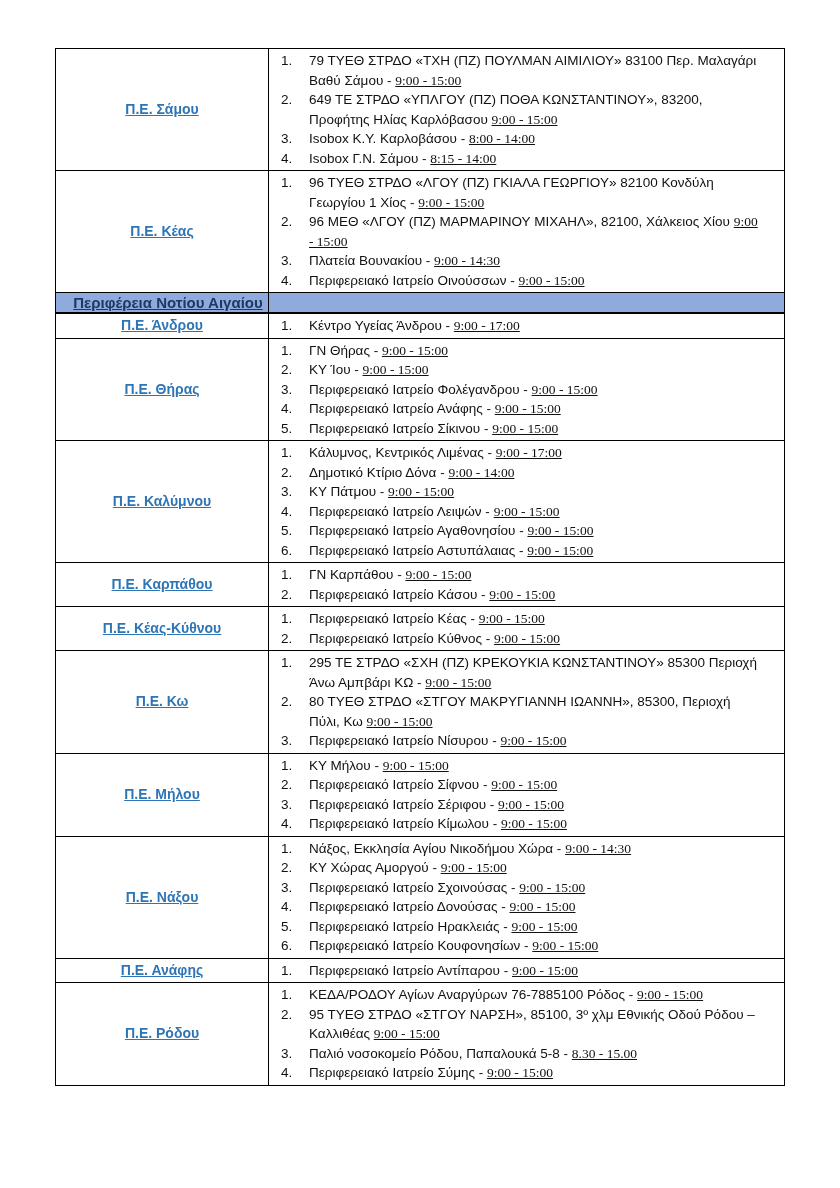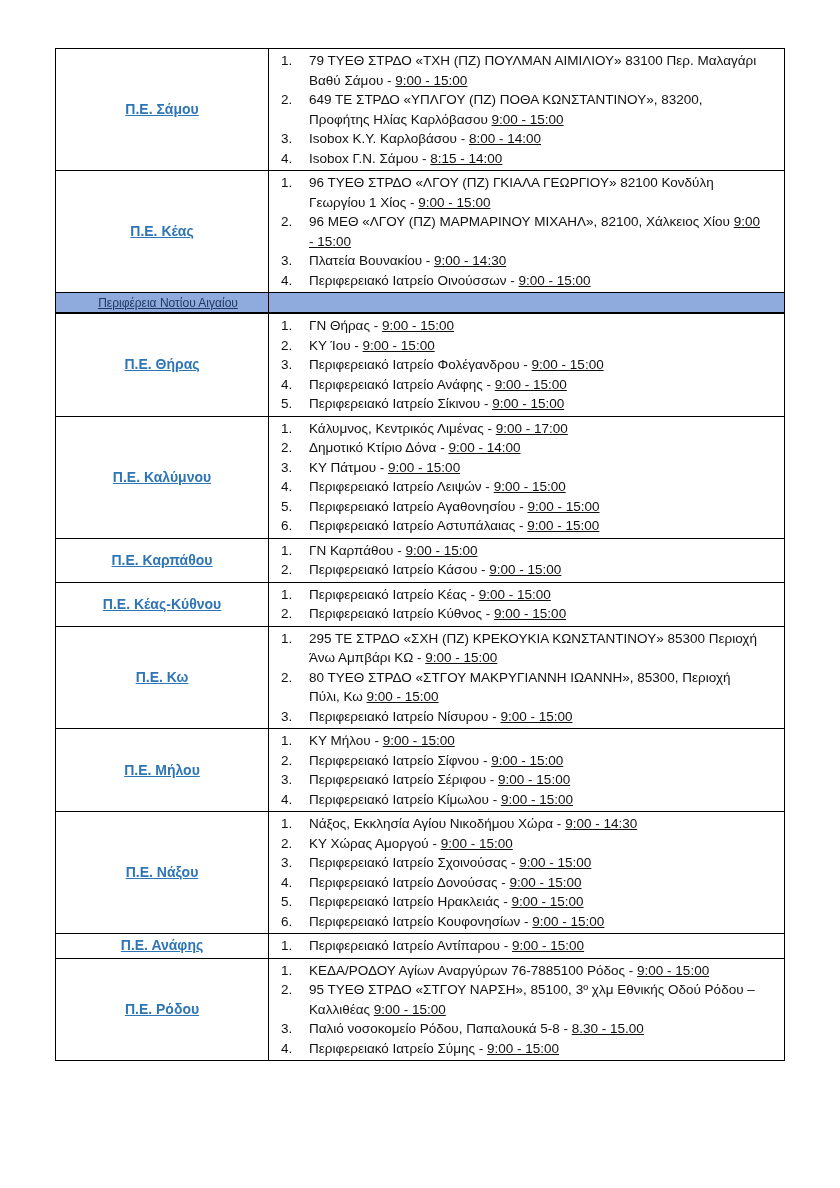--- a/index.html
+++ b/index.html
@@ -46,33 +46,33 @@
   }
   ol.loc-list{margin:0;padding:0;list-style:none;}
   ol.loc-list li{
     display:flex;
     font-size:13.5px;
     line-height:19.5px;
     color:var(--body-text);
   }
   .num{flex:0 0 28px;}
   .txt{flex:1;min-width:0;}
-  .time{text-decoration:underline;}
+  .time{text-decoration:underline;font-family:Liberation Serif, serif;}
   .section-row td{
     background:var(--section-bg);
     border-bottom-width:2.5px;
     height:19px;
     padding:0 4px;
     text-align:center;
   }
   .section-label{
     color:var(--section-text);
-    font-weight:normal;
+    font-weight:bold;
     text-decoration:underline;
-    font-size:12px;
+    font-size:15px;
     line-height:17px;
     margin-left:12px;
   }
 </style>
 </head>
 <body>
 
 <div class="page">
   <table class="schedule">
     <colgroup>
@@ -124,20 +124,31 @@
                 <span class="txt">Περιφερειακό Ιατρείο Οινούσσων - <span class="time">9:00 - 15:00</span></span>
               </li>
             </ol>
           </td>
         </tr>
         <tr class="section-row">
           <td><span class="section-label">Περιφέρεια Νοτίου Αιγαίου</span></td>
           <td></td>
         </tr>
         <tr>
+          <td class="region-cell"><span class="region-link">Π.Ε. Άνδρου</span></td>
+          <td class="items-cell">
+            <ol class="loc-list">
+              <li>
+                <span class="num">1.</span>
+                <span class="txt">Κέντρο Υγείας Άνδρου - <span class="time">9:00 - 17:00</span></span>
+              </li>
+            </ol>
+          </td>
+        </tr>
+        <tr>
           <td class="region-cell"><span class="region-link">Π.Ε. Θήρας</span></td>
           <td class="items-cell">
             <ol class="loc-list">
               <li>
                 <span class="num">1.</span>
                 <span class="txt">ΓΝ Θήρας - <span class="time">9:00 - 15:00</span></span>
               </li>
               <li>
                 <span class="num">2.</span>
                 <span class="txt">ΚΥ Ίου - <span class="time">9:00 - 15:00</span></span>

